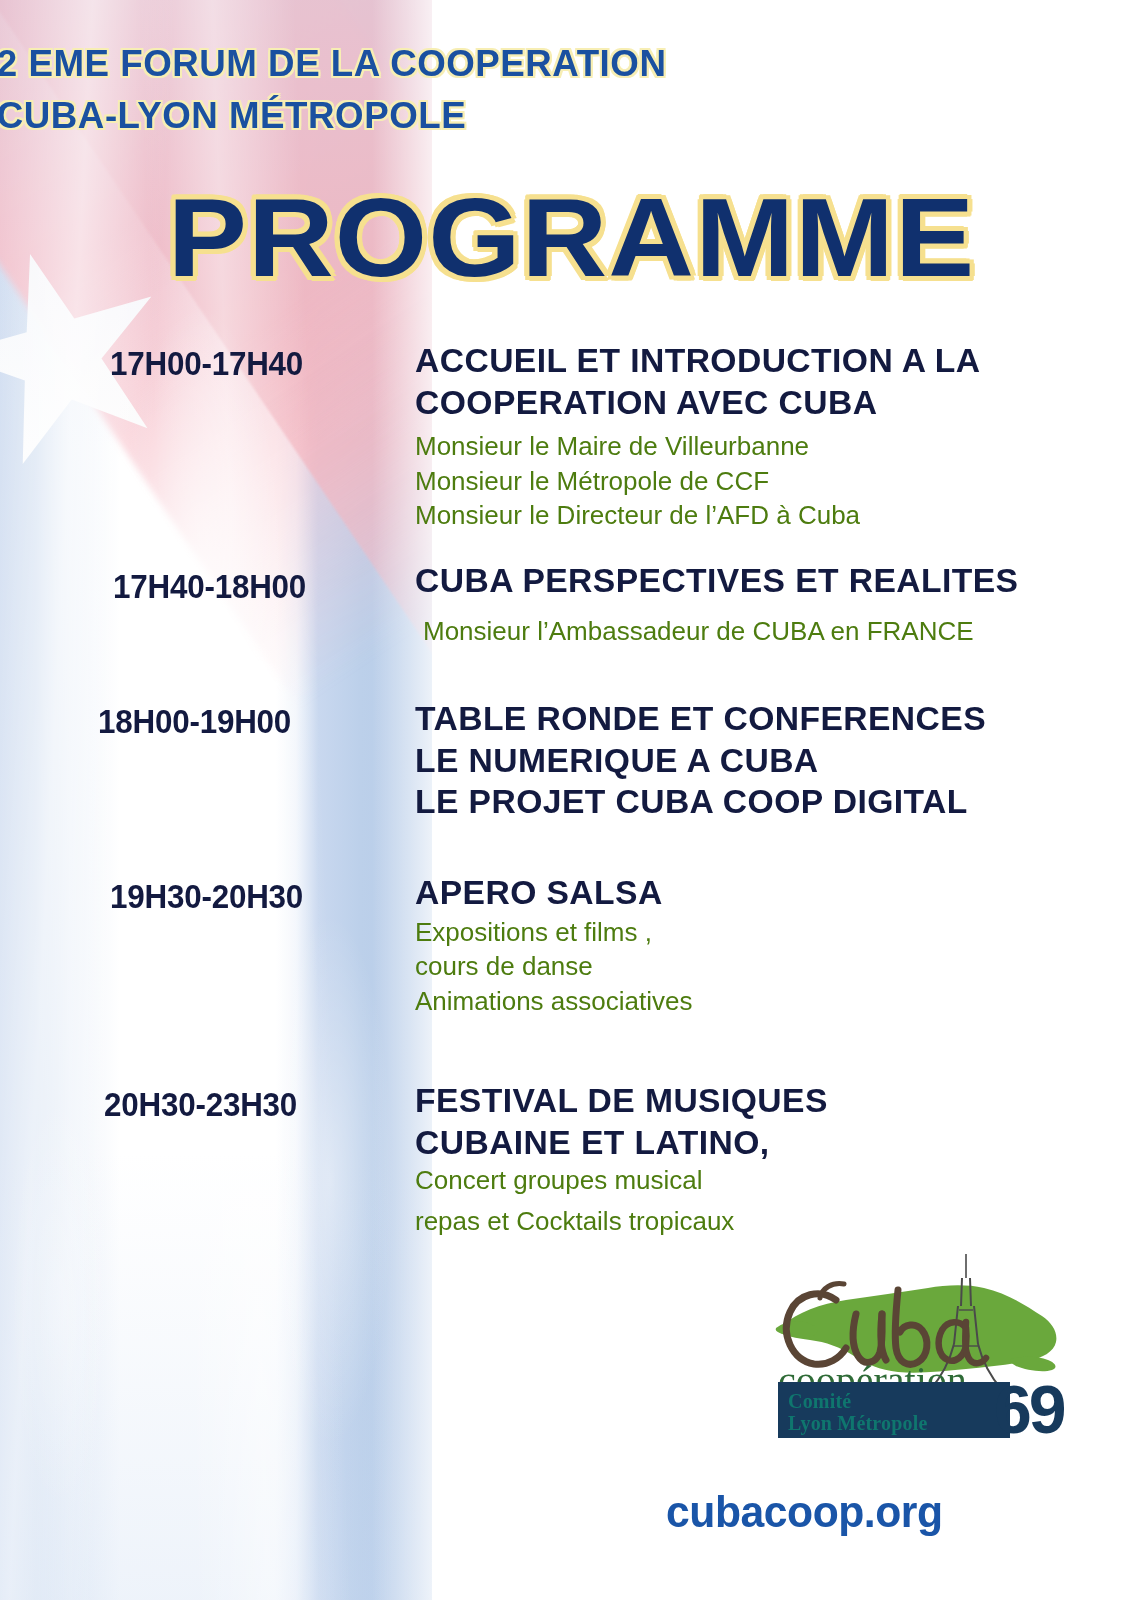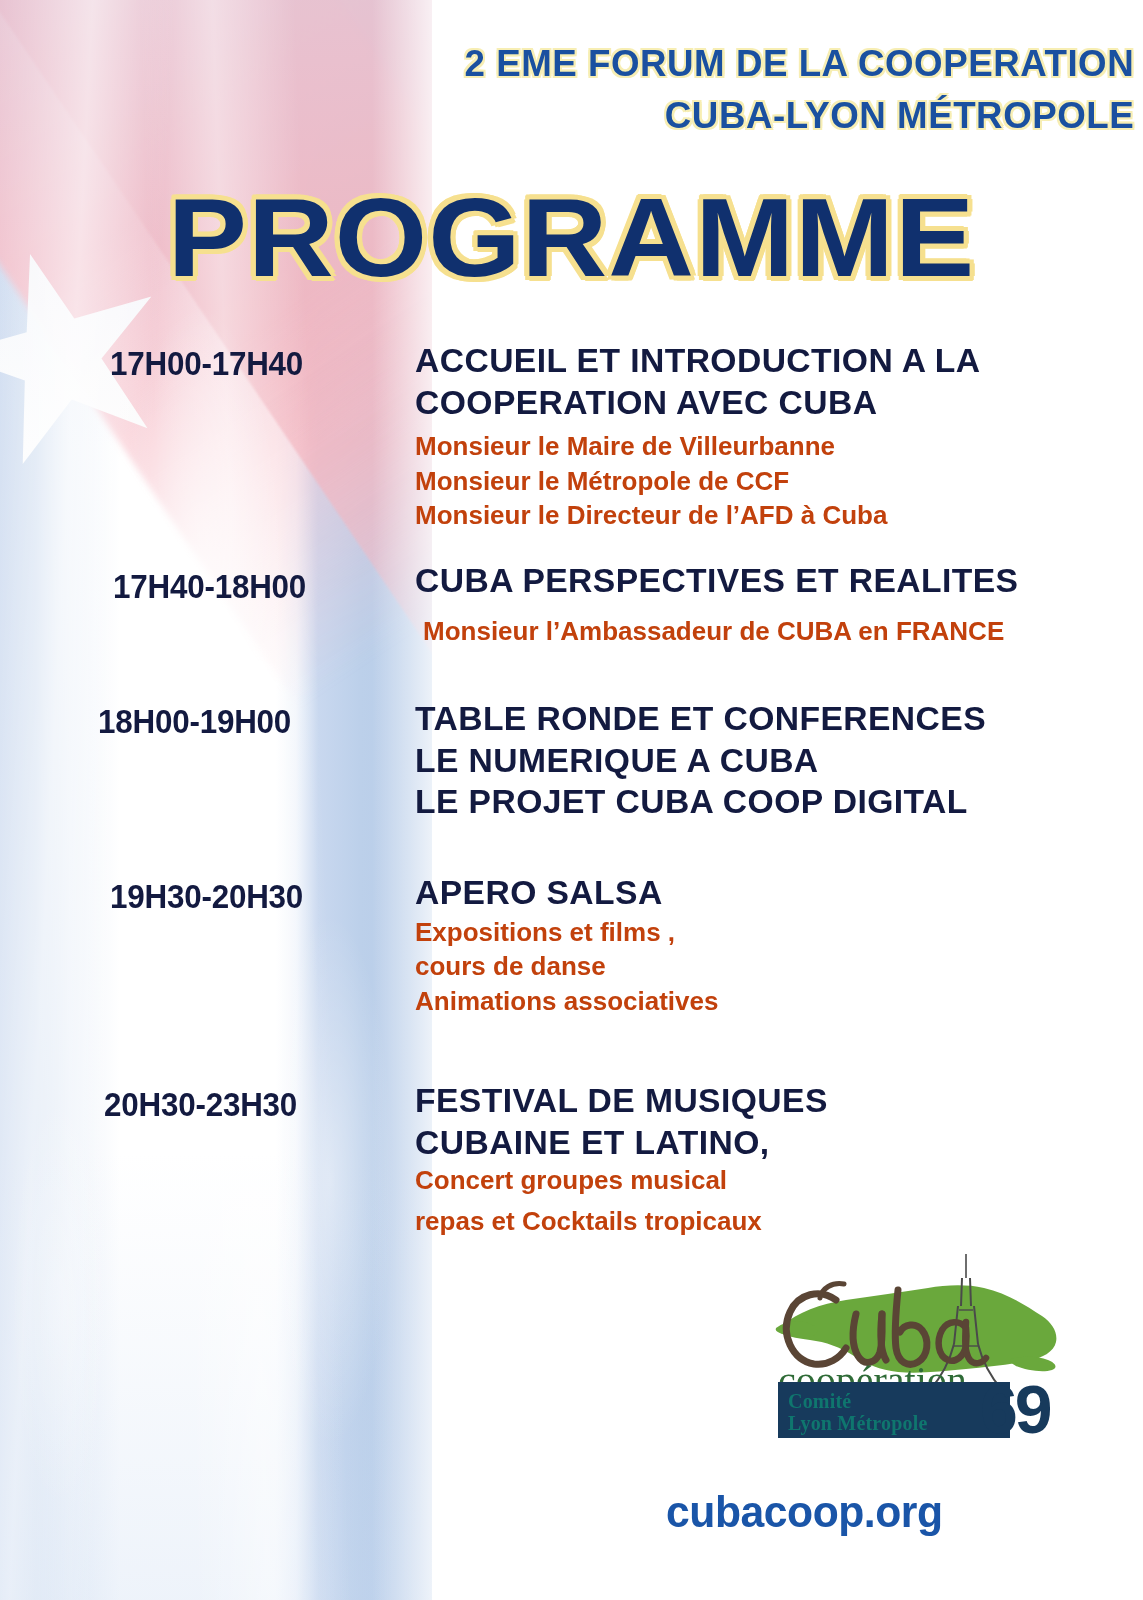--- a/index.html
+++ b/index.html
@@ -71,22 +71,22 @@
       radial-gradient(ellipse 90px 380px at 330px 1180px, rgba(255,255,255,.45), rgba(255,255,255,0) 70%),
       radial-gradient(ellipse 70px 300px at 60px 1300px, rgba(255,255,255,.35), rgba(255,255,255,0) 70%);
   }
   .flag-feather{
     position:absolute;left:372px;top:0;width:80px;height:1600px;
     background:linear-gradient(90deg, rgba(255,255,255,0) 0%, rgba(255,255,255,.55) 55%, #ffffff 100%);
   }
 
   
   .header{
-    position:absolute;left:0;top:38px;width:1123px;
-    text-align:right;
+    position:absolute;left:8px;top:38px;width:1123px;
+    text-align:left;
     z-index:5;
   }
   .header-line{
     font-weight:bold;
     font-size:36px;
     letter-spacing:.5px;
     color:#1a50a0;
     line-height:1.45;
     -webkit-text-stroke:0;
     text-shadow:
@@ -134,23 +134,23 @@
     line-height:1.26;
     letter-spacing:.4px;
     color:#131a40;
     white-space:nowrap;
     transform:scaleX(1.02);
     transform-origin:left center;
   }
   .sub-line{
     font-size:26px;
     line-height:1.33;
-    color:#c2410c;
+    color:#4d7c0f;
     white-space:nowrap;
-    font-weight:700;
+    font-weight:400;
   }
   .sub-indent{padding-left:8px;}
 
   
   .logo{position:absolute;left:770px;top:1248px;width:300px;height:180px;z-index:7;}
   .logo svg{display:block;}
 
   .badge{
     position:absolute;left:778px;top:1382px;width:285px;height:56px;z-index:7;
   }
@@ -158,21 +158,21 @@
     position:absolute;left:0;top:0;width:232px;height:56px;
     background:#173a5c;
   }
   .badge-text{
     position:absolute;left:10px;top:9px;width:225px;
     color:#0f766e;font-weight:bold;font-size:20px;line-height:1.08;
     font-family:"Liberation Serif", serif;
     letter-spacing:.2px;
   }
   .badge-69{
-    position:absolute;left:202px;top:-7px;
+    position:absolute;left:216px;top:-7px;
     color:#173a5c;font-weight:bold;font-size:68px;line-height:1;
     font-family:"Liberation Sans", sans-serif;
     letter-spacing:-3px;
     text-align:center;
   }
 
   .url{
     position:absolute;left:0;top:1487px;width:1143px;
     text-align:center;z-index:7;
     color:#1a55a8;font-weight:bold;font-size:44px;letter-spacing:-.5px;

